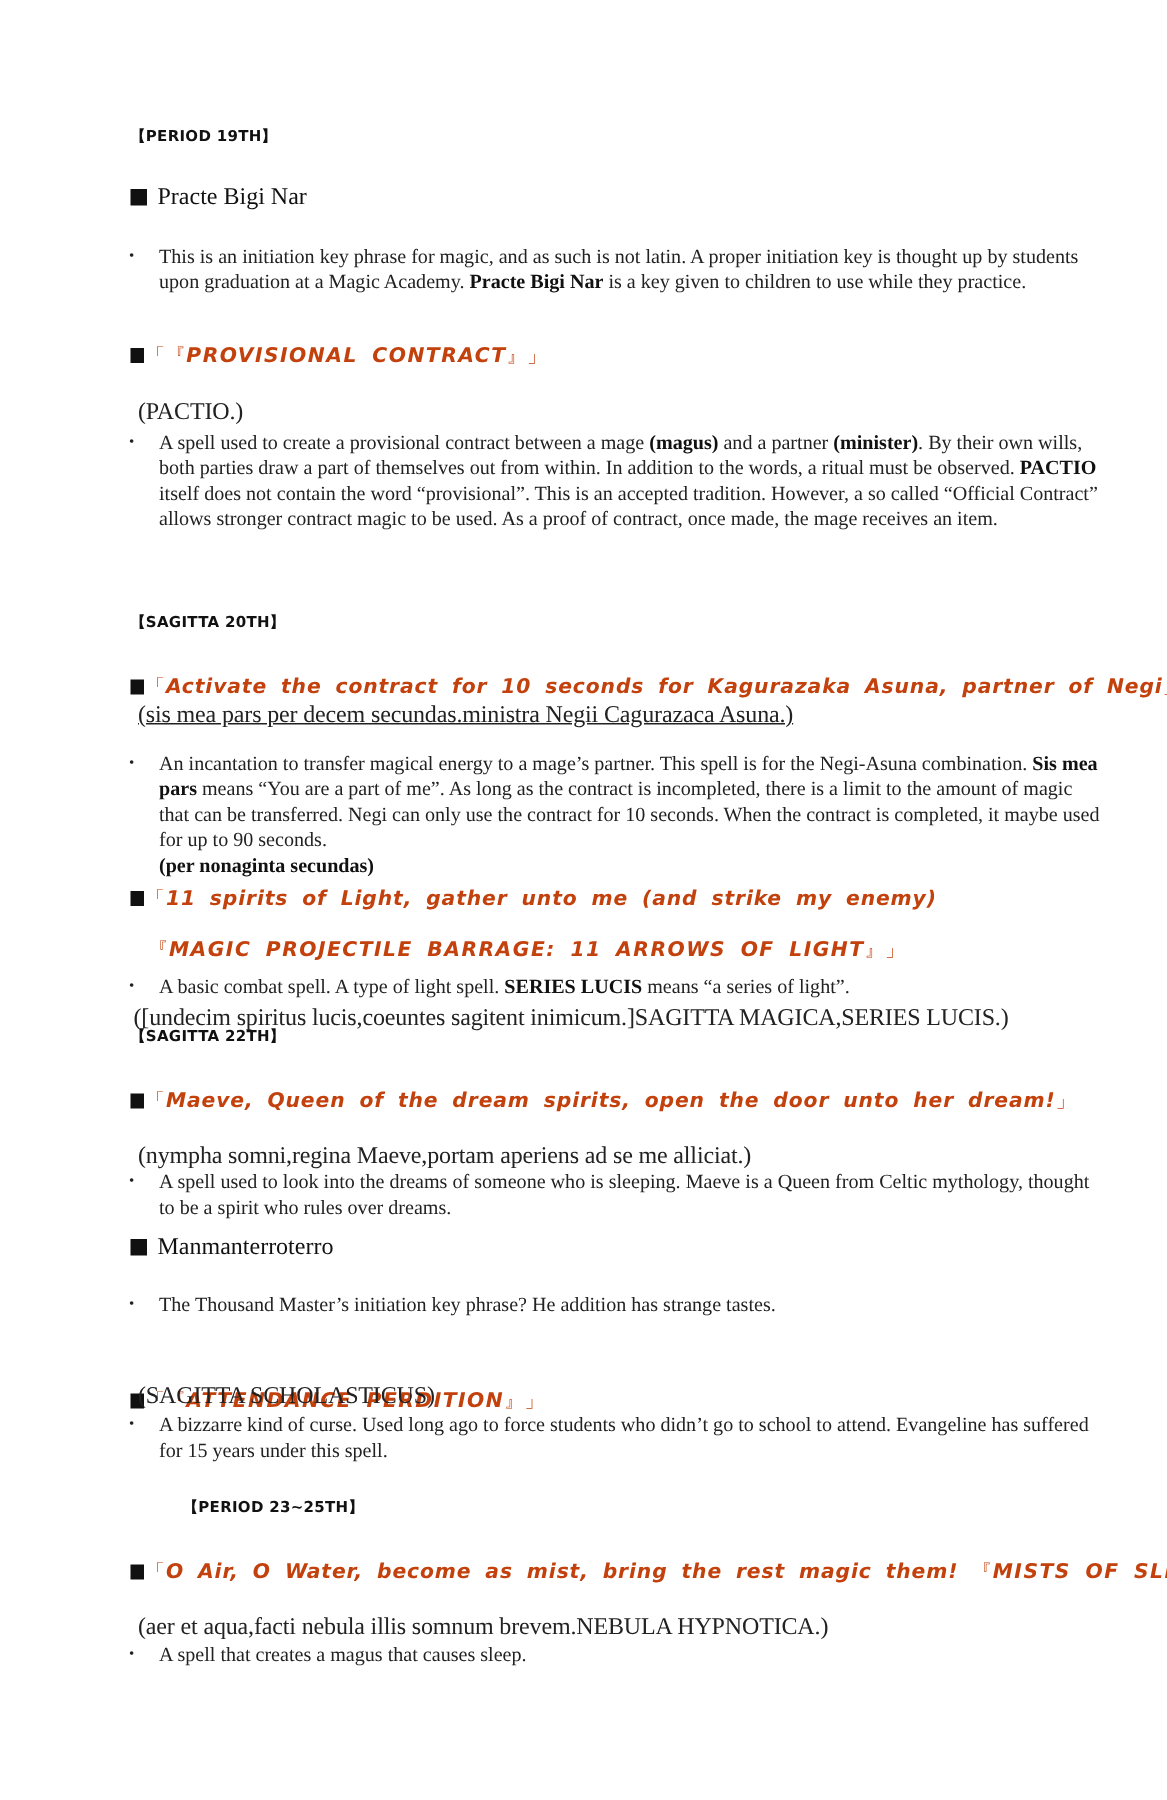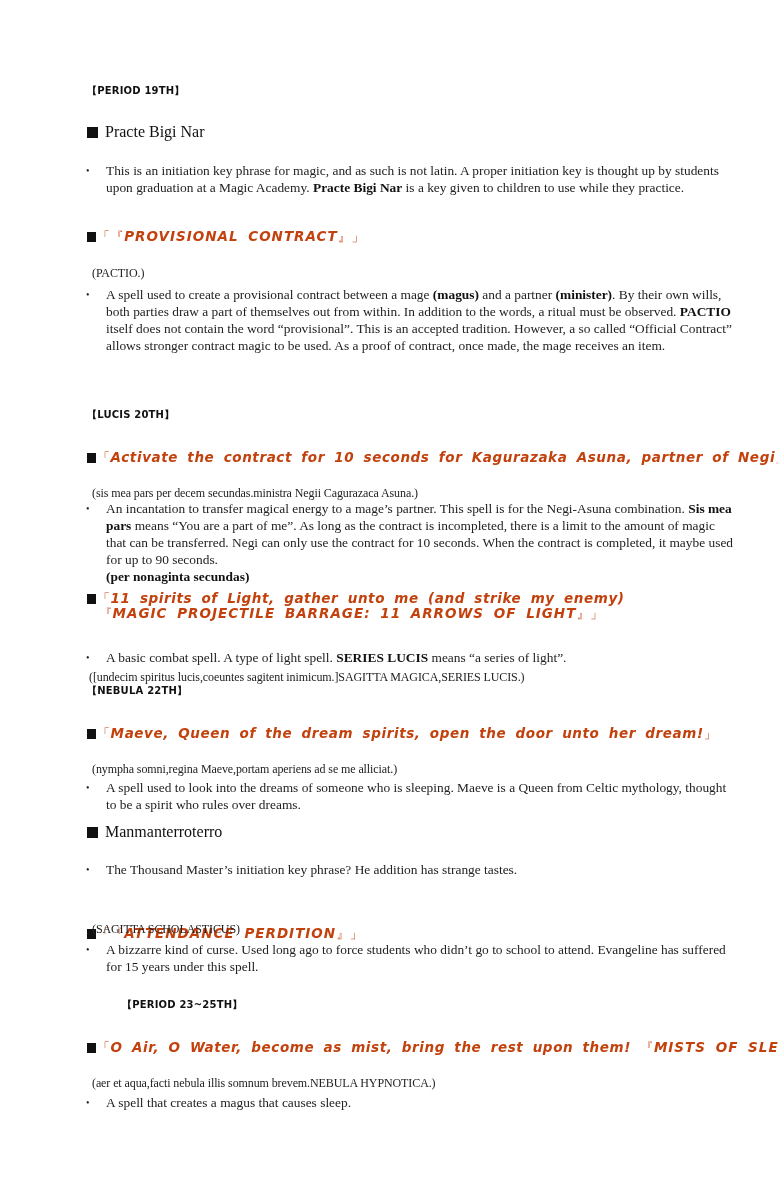--- a/index.html
+++ b/index.html
@@ -23,21 +23,21 @@
   }
   .sq-s { display: inline-block; width: 9px; height: 10px; background: #111; vertical-align: -1px; margin-right: 1px; }
   .spell {
     left: 87px; white-space: nowrap; color: #c2410c;
     font-family: "DejaVu Sans", sans-serif; font-style: italic; font-weight: bold;
     font-size: 13.5px; letter-spacing: 0.6px; word-spacing: 4px;
   }
   .caps { font-size: 13.5px; letter-spacing: 1px; text-transform: uppercase; }
   .bracket { font-style: normal; font-weight: normal; font-size: 13px; }
   .latin {
-    left: 92px; font-size: 12px; white-space: nowrap; color: #222;
+    left: 92px; font-size: 16px; white-space: nowrap; color: #222;
     letter-spacing: -0.1px;
   }
   .bullet-row { left: 86px; width: 650px; font-size: 13.4px; line-height: 16.9px; color: #222; }
   .bullet-row .dot { position: absolute; left: 0; top: 0; font-size: 10px; }
   .bullet-row .txt { margin-left: 20px; }
   b { font-weight: bold; color: #111; }
 </style>
 </head>
 <body>
 
@@ -56,48 +56,48 @@
   <span class="sq-s"></span><span class="bracket">「『</span><span class="caps">Provisional Contract</span><span class="bracket">』」</span>
 </div>
 
 <div class="abs latin" style="top:266px;">(PACTIO.)</div>
 
 <div class="abs bullet-row" style="top:287px;">
   <span class="dot">•</span>
   <div class="txt"><span>A spell used to create a provisional contract between a mage </span><b>(magus)</b><span> and a partner </span><b>(minister)</b><span>. By their own wills, both parties draw a part of themselves out from within. In addition to the words, a ritual must be observed. </span><b>PACTIO</b><span> itself does not contain the word “provisional”. This is an accepted tradition. However, a so called “Official Contract” allows stronger contract magic to be used. As a proof of contract, once made, the mage receives an item.</span></div>
 </div>
 
-<div class="abs period" style="top:408px;">【LUCIS 20TH】</div>
+<div class="abs period" style="top:408px;">【SAGITTA 20TH】</div>
 
 <div class="abs spell" style="top:449px;">
   <span class="sq-s"></span><span class="bracket">「</span><span>Activate the contract for 10 seconds for Kagurazaka Asuna, partner of Negi</span><span class="bracket">」</span>
 </div>
 
-<div class="abs latin" style="top:486px;">(sis mea pars per decem secundas.ministra Negii Cagurazaca Asuna.)</div>
+<div class="abs latin" style="top:468px;text-decoration:underline;">(sis mea pars per decem secundas.ministra Negii Cagurazaca Asuna.)</div>
 
 <div class="abs bullet-row" style="top:501px;">
   <span class="dot">•</span>
   <div class="txt"><span>An incantation to transfer magical energy to a mage’s partner. This spell is for the Negi-Asuna combination. </span><b>Sis mea pars</b><span> means “You are a part of me”. As long as the contract is incompleted, there is a limit to the amount of magic that can be transferred. Negi can only use the contract for 10 seconds. When the contract is completed, it maybe used for up to 90 seconds.</span><br><b>(per nonaginta secundas)</b></div>
 </div>
 
 <div class="abs spell" style="top:590px;">
   <span class="sq-s"></span><span class="bracket">「</span><span>11 spirits of Light, gather unto me (and strike my enemy)</span>
 </div>
-<div class="abs spell" style="top:605px; left:99px;">
+<div class="abs spell" style="top:624px; left:99px;">
   <span class="bracket">『</span><span class="caps">Magic Projectile Barrage: 11 Arrows of Light</span><span class="bracket">』」</span>
 </div>
 
 <div class="abs latin" style="top:630px; left:89px;margin-top:40px;">([undecim spiritus lucis,coeuntes sagitent inimicum.]SAGITTA MAGICA,SERIES LUCIS.)</div>
 
 <div class="abs bullet-row" style="top:650px;">
   <span class="dot">•</span>
   <div class="txt"><span>A basic combat spell. A type of light spell. </span><b>SERIES LUCIS</b><span> means “a series of light”.</span></div>
 </div>
 
-<div class="abs period" style="top:684px;">【NEBULA 22TH】</div>
+<div class="abs period" style="top:684px;">【SAGITTA 22TH】</div>
 
 <div class="abs spell" style="top:725px;">
   <span class="sq-s"></span><span class="bracket">「</span><span>Maeve, Queen of the dream spirits, open the door unto her dream!</span><span class="bracket">」</span>
 </div>
 
 <div class="abs latin" style="top:762px;">(nympha somni,regina Maeve,portam aperiens ad se me alliciat.)</div>
 
 <div class="abs bullet-row" style="top:780px;">
   <span class="dot">•</span>
   <div class="txt"><span>A spell used to look into the dreams of someone who is sleeping. Maeve is a Queen from Celtic mythology, thought to be a spirit who rules over dreams.</span></div>
@@ -119,21 +119,21 @@
 <div class="abs latin" style="top:922px;">(SAGITTA SCHOLASTICUS)</div>
 
 <div class="abs bullet-row" style="top:942px;">
   <span class="dot">•</span>
   <div class="txt"><span>A bizzarre kind of curse. Used long ago to force students who didn’t go to school to attend. Evangeline has suffered for 15 years under this spell.</span></div>
 </div>
 
 <div class="abs period" style="top:998px;margin-left:35px;">【PERIOD 23~25TH】</div>
 
 <div class="abs spell" style="top:1039px;">
-  <span class="sq-s"></span><span class="bracket">「</span><span>O Air, O Water, become as mist, bring the rest upon them!</span> <span class="bracket">『</span><span class="caps">Mists of Sleep</span>
+  <span class="sq-s"></span><span class="bracket">「</span><span>O Air, O Water, become as mist, bring the rest magic them!</span> <span class="bracket">『</span><span class="caps">Mists of Sleep</span>
 </div>
 
 <div class="abs latin" style="top:1076px;font-family:Liberation Serif, serif;">(aer et aqua,facti nebula illis somnum brevem.NEBULA HYPNOTICA.)</div>
 
 <div class="abs bullet-row" style="top:1095px;">
   <span class="dot">•</span>
   <div class="txt"><span>A spell that creates a magus that causes sleep.</span></div>
 </div>
 
 </body></html>

